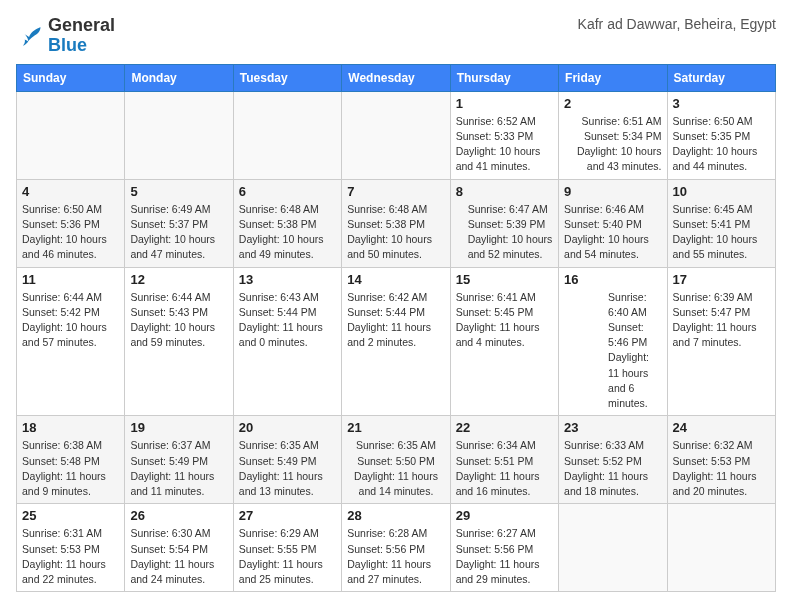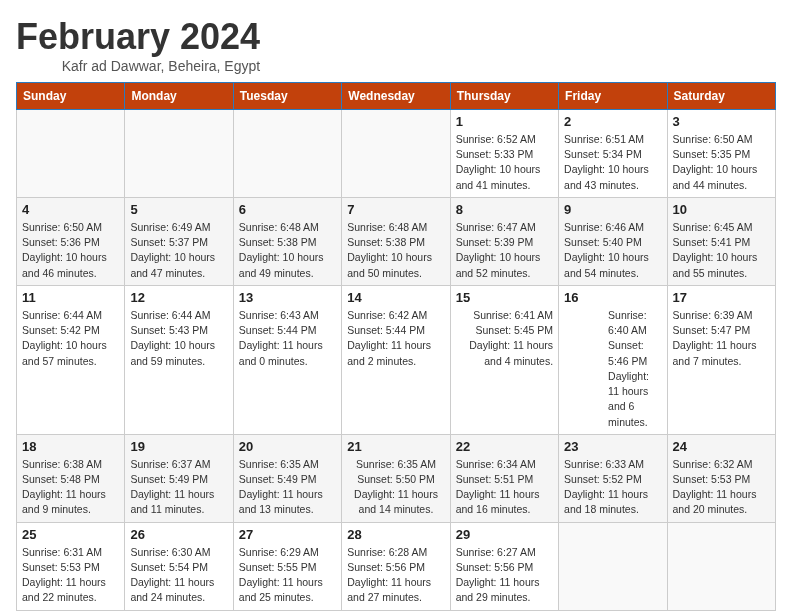--- a/index.html
+++ b/index.html
@@ -43,21 +43,21 @@
     .location {
       font-size: 14px;
       color: #555;
     }
     .calendar {
       width: 100%;
       border-collapse: collapse;
       font-size: 11px;
     }
     .calendar th {
-      background: #c2410c;
+      background: #3b82f6;
       color: #fff;
       text-align: left;
       padding: 6px 6px;
       font-size: 12px;
       font-weight: bold;
       border: 1px solid #2a7abf;
     }
     .calendar td {
       border: 1px solid #ccc;
       vertical-align: top;
@@ -84,22 +84,31 @@
       background: #f5f5f5;
     }
     tr:nth-child(even) td.empty {
       background: #f0f0f0;
     }
   </style>
 </head>
 <body>
 
 <div class="header">
+  <div class="logo">
+    <svg class="logo-bird" viewBox="0 0 32 32" xmlns="http://www.w3.org/2000/svg">
+      <path d="M28 6 C28 6 22 8 18 12 C16 14 15 17 15 17 L10 14 C10 14 14 18 14 22 C14 22 16 19 19 17 C22 15 28 12 28 6Z" fill="#1a7bbf"></path>
+      <path d="M14 22 C14 22 12 26 8 27 C8 27 11 24 10 20Z" fill="#1a7bbf"></path>
+    </svg>
+    <div class="logo-text">
+      <span class="logo-general">General</span><br>
+      <span class="logo-blue">Blue</span>
+    </div>
+  </div>
   <div class="title-block">
-    <div class="month-title">February 2024</div>
     <div class="location">Kafr ad Dawwar, Beheira, Egypt</div>
   </div>
 </div>
 
 <table class="calendar">
   <thead>
     <tr>
     <th>Sunday</th>
         <th>Monday</th>
         <th>Tuesday</th>
@@ -116,21 +125,21 @@
         <td class="empty"></td>
         <td class="empty"></td>
         <td>
           <div class="day-num">1</div>
           <div class="day-info" style="white-space: pre-line;">Sunrise: 6:52 AM
 Sunset: 5:33 PM
 Daylight: 10 hours and 41 minutes.</div>
         </td>
         <td>
           <div class="day-num">2</div>
-          <div class="day-info" style="white-space: pre-line;">Sunrise: 6:51 AM
+          <div class="day-info" style="white-space: pre-line; text-align: right;">Sunrise: 6:51 AM
 Sunset: 5:34 PM
 Daylight: 10 hours and 43 minutes.</div>
         </td>
         <td>
           <div class="day-num">3</div>
           <div class="day-info" style="white-space: pre-line;">Sunrise: 6:50 AM
 Sunset: 5:35 PM
 Daylight: 10 hours and 44 minutes.</div>
         </td>
       </tr>
@@ -154,21 +163,21 @@
 Daylight: 10 hours and 49 minutes.</div>
         </td>
         <td>
           <div class="day-num">7</div>
           <div class="day-info" style="white-space: pre-line;">Sunrise: 6:48 AM
 Sunset: 5:38 PM
 Daylight: 10 hours and 50 minutes.</div>
         </td>
         <td>
           <div class="day-num">8</div>
-          <div class="day-info" style="white-space: pre-line;">Sunrise: 6:47 AM
+          <div class="day-info" style="white-space: pre-line; margin-left: 12px;">Sunrise: 6:47 AM
 Sunset: 5:39 PM
 Daylight: 10 hours and 52 minutes.</div>
         </td>
         <td>
           <div class="day-num">9</div>
           <div class="day-info" style="white-space: pre-line;">Sunrise: 6:46 AM
 Sunset: 5:40 PM
 Daylight: 10 hours and 54 minutes.</div>
         </td>
         <td>
@@ -198,21 +207,21 @@
 Daylight: 11 hours and 0 minutes.</div>
         </td>
         <td>
           <div class="day-num">14</div>
           <div class="day-info" style="white-space: pre-line;">Sunrise: 6:42 AM
 Sunset: 5:44 PM
 Daylight: 11 hours and 2 minutes.</div>
         </td>
         <td>
           <div class="day-num">15</div>
-          <div class="day-info" style="white-space: pre-line; text-align: right;">Sunrise: 6:41 AM
+          <div class="day-info" style="white-space: pre-line;">Sunrise: 6:41 AM
 Sunset: 5:45 PM
 Daylight: 11 hours and 4 minutes.</div>
         </td>
         <td>
           <div class="day-num">16</div>
           <div class="day-info" style="white-space: pre-line; margin-left: 44px;">Sunrise: 6:40 AM
 Sunset: 5:46 PM
 Daylight: 11 hours and 6 minutes.</div>
         </td>
         <td>

